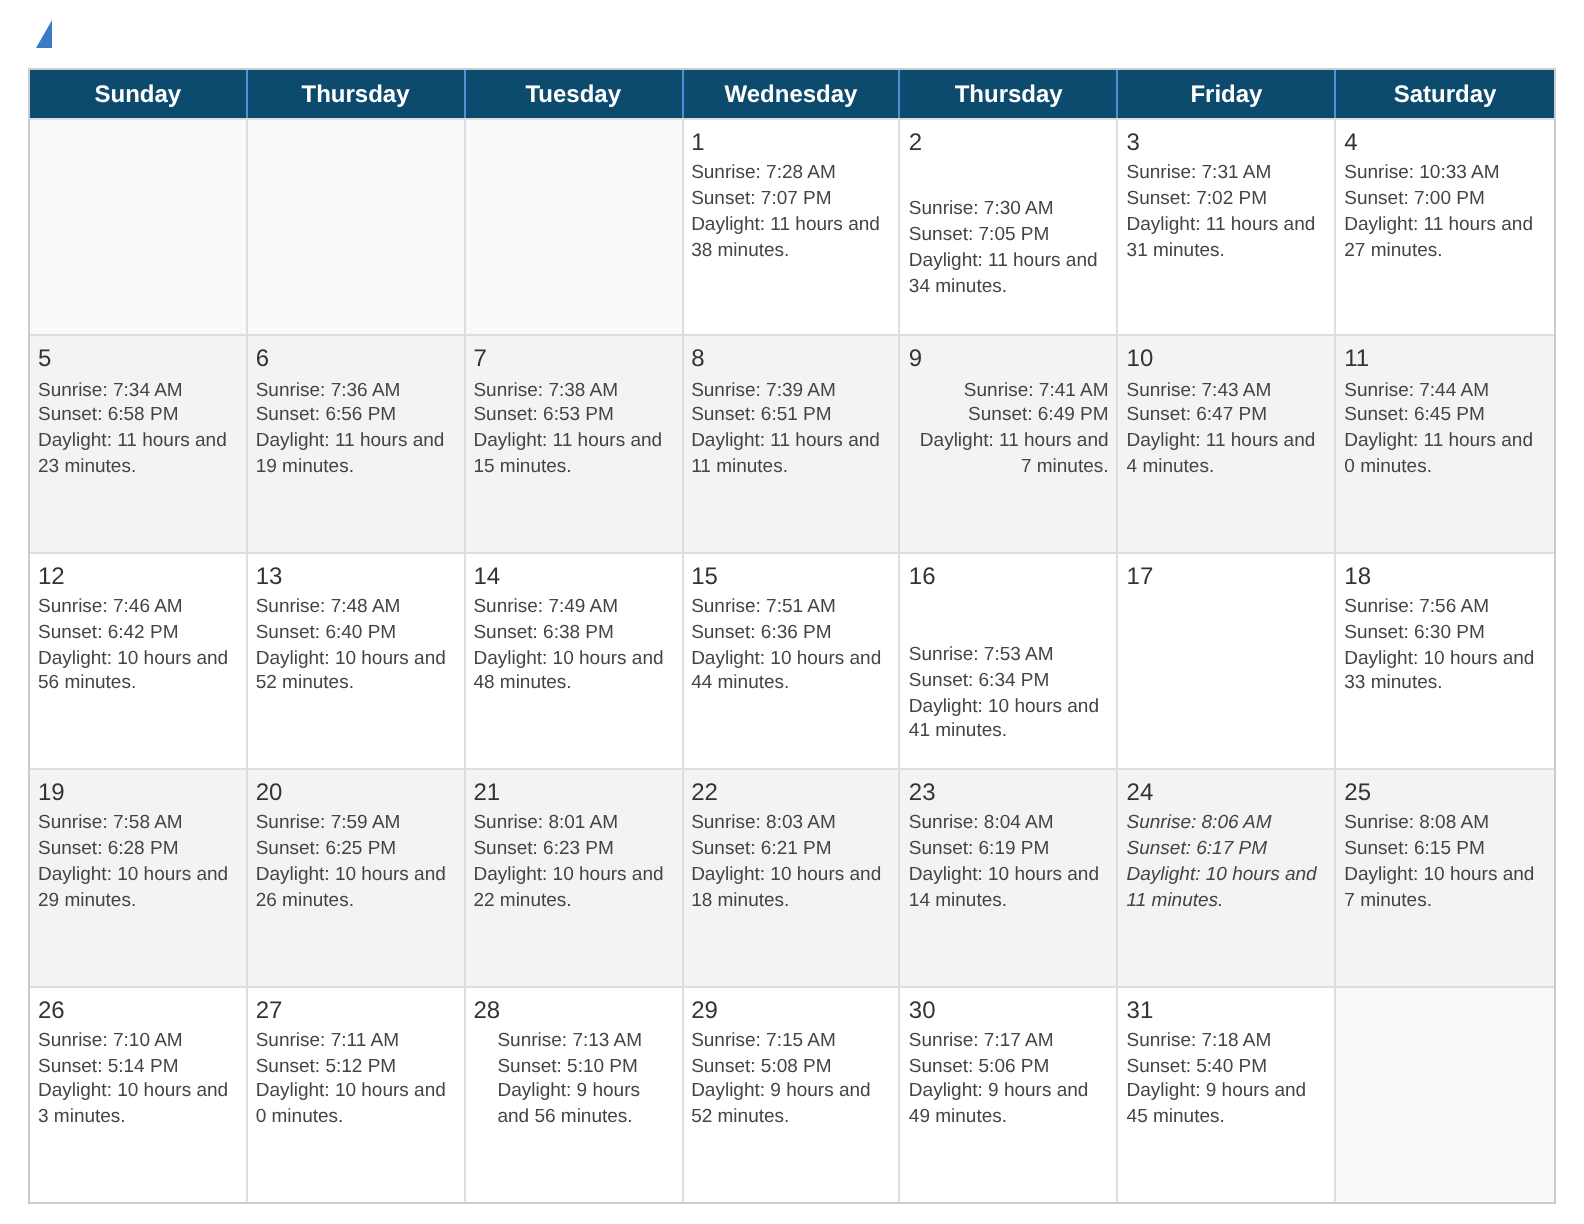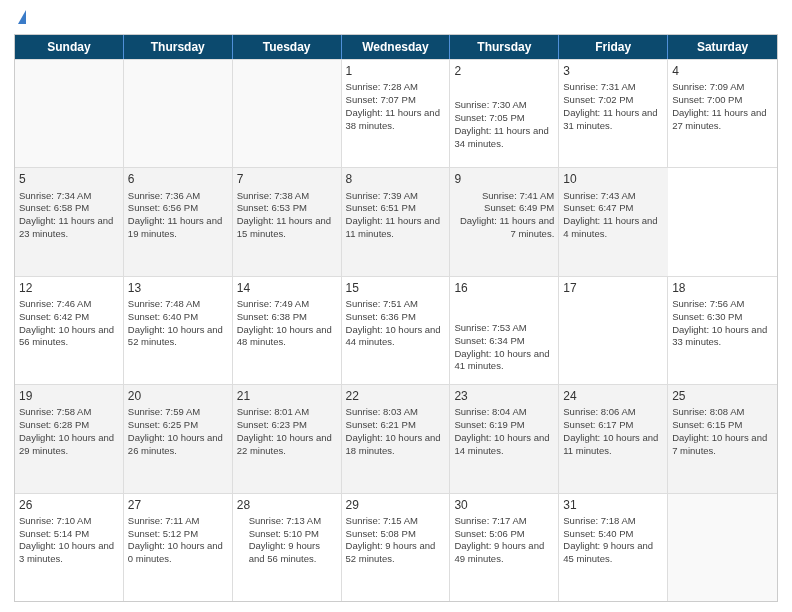--- a/index.html
+++ b/index.html
@@ -166,21 +166,21 @@
 Daylight: 11 hours and 34 minutes.</div>
           </div>
           <div class="cal-cell">
             <span class="day-num">3</span>
             <div class="cell-info" style="white-space: pre-line;">Sunrise: 7:31 AM
 Sunset: 7:02 PM
 Daylight: 11 hours and 31 minutes.</div>
           </div>
           <div class="cal-cell">
             <span class="day-num">4</span>
-            <div class="cell-info" style="white-space: pre-line;">Sunrise: 7:09 AM
+            <div class="cell-info" style="white-space: pre-line;">Sunrise: 10:33 AM
 Sunset: 7:00 PM
 Daylight: 11 hours and 27 minutes.</div>
           </div>
         </div>
         <div class="cal-row">
           <div class="cal-cell alt">
             <span class="day-num">5</span>
             <div class="cell-info" style="white-space: pre-line;">Sunrise: 7:34 AM
 Sunset: 6:58 PM
 Daylight: 11 hours and 23 minutes.</div>
@@ -208,20 +208,26 @@
             <div class="cell-info" style="white-space: pre-line; text-align: right;">Sunrise: 7:41 AM
 Sunset: 6:49 PM
 Daylight: 11 hours and 7 minutes.</div>
           </div>
           <div class="cal-cell alt">
             <span class="day-num">10</span>
             <div class="cell-info" style="white-space: pre-line;">Sunrise: 7:43 AM
 Sunset: 6:47 PM
 Daylight: 11 hours and 4 minutes.</div>
           </div>
+          <div class="cal-cell alt">
+            <span class="day-num">11</span>
+            <div class="cell-info" style="white-space: pre-line;">Sunrise: 7:44 AM
+Sunset: 6:45 PM
+Daylight: 11 hours and 0 minutes.</div>
+          </div>
         </div>
         <div class="cal-row">
           <div class="cal-cell">
             <span class="day-num">12</span>
             <div class="cell-info" style="white-space: pre-line;">Sunrise: 7:46 AM
 Sunset: 6:42 PM
 Daylight: 10 hours and 56 minutes.</div>
           </div>
           <div class="cal-cell">
             <span class="day-num">13</span>
@@ -283,21 +289,21 @@
 Daylight: 10 hours and 18 minutes.</div>
           </div>
           <div class="cal-cell alt">
             <span class="day-num">23</span>
             <div class="cell-info" style="white-space: pre-line;">Sunrise: 8:04 AM
 Sunset: 6:19 PM
 Daylight: 10 hours and 14 minutes.</div>
           </div>
           <div class="cal-cell alt">
             <span class="day-num">24</span>
-            <div class="cell-info" style="white-space: pre-line;">Sunrise: 8:06 AM
+            <div class="cell-info" style="white-space: pre-line; font-style: italic;">Sunrise: 8:06 AM
 Sunset: 6:17 PM
 Daylight: 10 hours and 11 minutes.</div>
           </div>
           <div class="cal-cell alt">
             <span class="day-num">25</span>
             <div class="cell-info" style="white-space: pre-line;">Sunrise: 8:08 AM
 Sunset: 6:15 PM
 Daylight: 10 hours and 7 minutes.</div>
           </div>
         </div>

